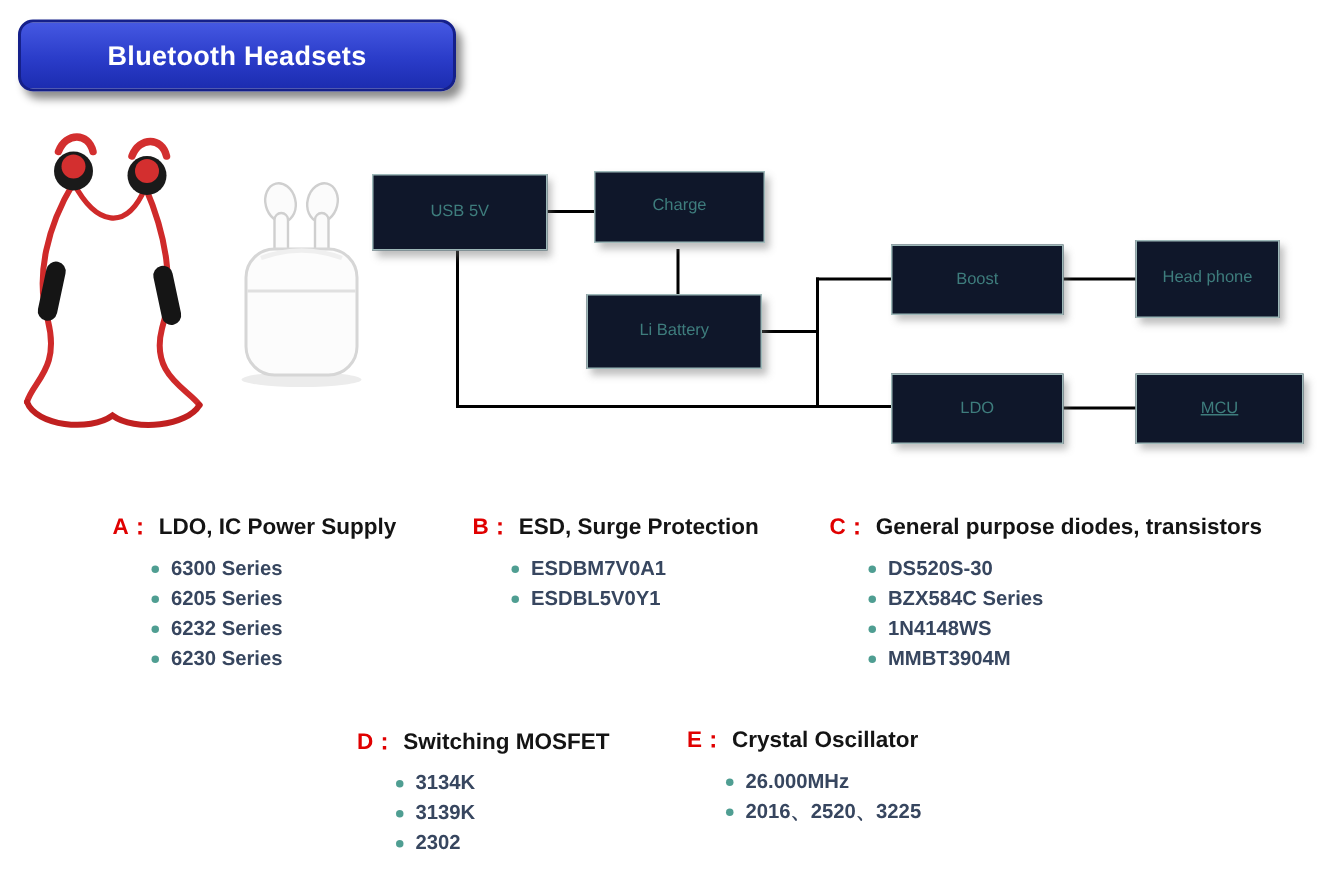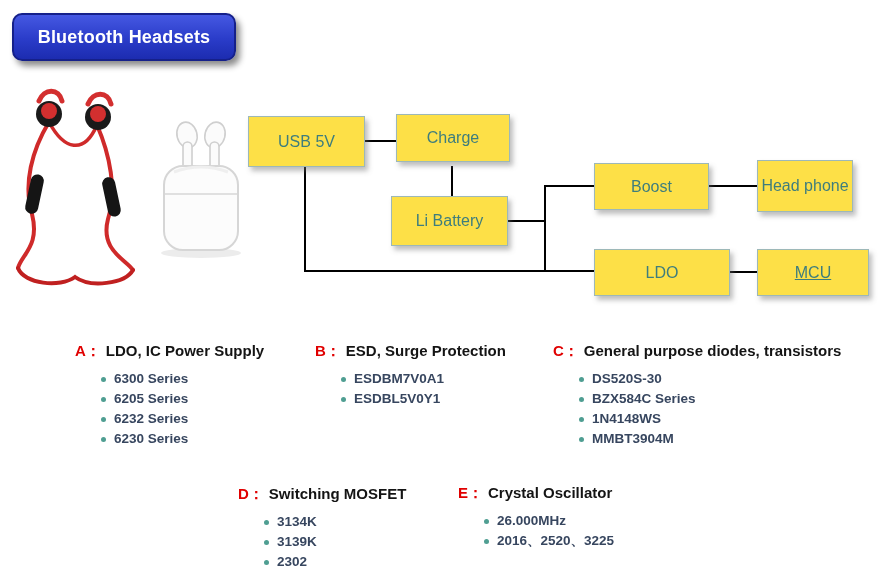--- a/index.html
+++ b/index.html
@@ -2,39 +2,39 @@
 <html><head>
 <meta charset="utf-8">
 <style>
   * { margin:0; padding:0; box-sizing:border-box; }
   html,body { background:#ffffff; }
   body { font-family:"Liberation Sans", sans-serif; }
   .slide { position:relative; width:880px; height:587px; background:#ffffff; overflow:hidden; }
 
   
   .banner {
-    position:absolute; left:12px; top:13px; width:224px; height:48px;
+    position:absolute; left:12px; top:13px; width:292px; height:48px;
     border-radius:10px;
     background:linear-gradient(180deg,#4558e2 0%, #2a3cc9 55%, #1c2cb0 100%);
     border:2px solid #15208a;
     box-shadow:4px 5px 6px rgba(0,0,0,0.45);
     display:flex; align-items:center; justify-content:center;
     color:#ffffff; font-size:18px; font-weight:bold; letter-spacing:0.2px;
   }
 
   
   .img-wrap { position:absolute; }
 
   
   .dbox {
-    position:absolute; background:#fde047;
+    position:absolute; background:#0f172a;
     border:1.6px solid #9db8b8;
     box-shadow:3px 4px 5px rgba(110,110,110,0.45);
     display:flex; align-items:center; justify-content:center;
-    color:#3e7d7d; font-size:16px; text-align:center; line-height:1.25;
+    color:#3e7d7d; font-size:11px; text-align:center; line-height:1.25;
     padding:2px 0;
   }
   .hline, .vline { position:absolute; background:#000000; }
   .hline { height:2px; }
   .vline { width:2px; }
 
   
   .section { position:absolute; white-space:nowrap; }
   .sec-head { font-size:15px; font-weight:bold; color:#141414; }
   .sec-letter { color:#e00000; }
@@ -103,21 +103,21 @@
     <div class="vline" style="left:304px; top:167px; height:105px;"></div>
     <div class="hline" style="left:304px; top:270px; width:290px;"></div>
     <div class="hline" style="left:709px; top:185px; width:48px;"></div>
     <div class="hline" style="left:709px; top:271px; width:48px;"></div>
 
     <div class="dbox" style="left:248px; top:116px; width:117px; height:51px;">USB 5V</div>
     <div class="dbox" style="left:396px; top:114px; width:114px; height:48px;">Charge</div>
     <div class="dbox" style="left:391px; top:196px; width:117px; height:50px;">Li Battery</div>
     <div class="dbox" style="left:594px; top:163px; width:115px; height:47px;">Boost</div>
     <div class="dbox" style="left:757px; top:160px; width:96px; height:52px;">Head phone</div>
-    <div class="dbox" style="left:594px; top:249px; width:136px; height:47px;">LDO</div>
+    <div class="dbox" style="left:594px; top:249px; width:115px; height:47px;">LDO</div>
     <div class="dbox" style="left:757px; top:249px; width:112px; height:47px;text-decoration:underline;">MCU</div>
   </div>
 
   <div class="section" style="left:75px; top:342px;">
     <div class="sec-head">
       <span class="sec-letter">A：</span><span class="sec-title">LDO, IC Power Supply</span>
     </div>
     <ul class="sec-items">
       <li>6300 Series</li>
       <li>6205 Series</li>

